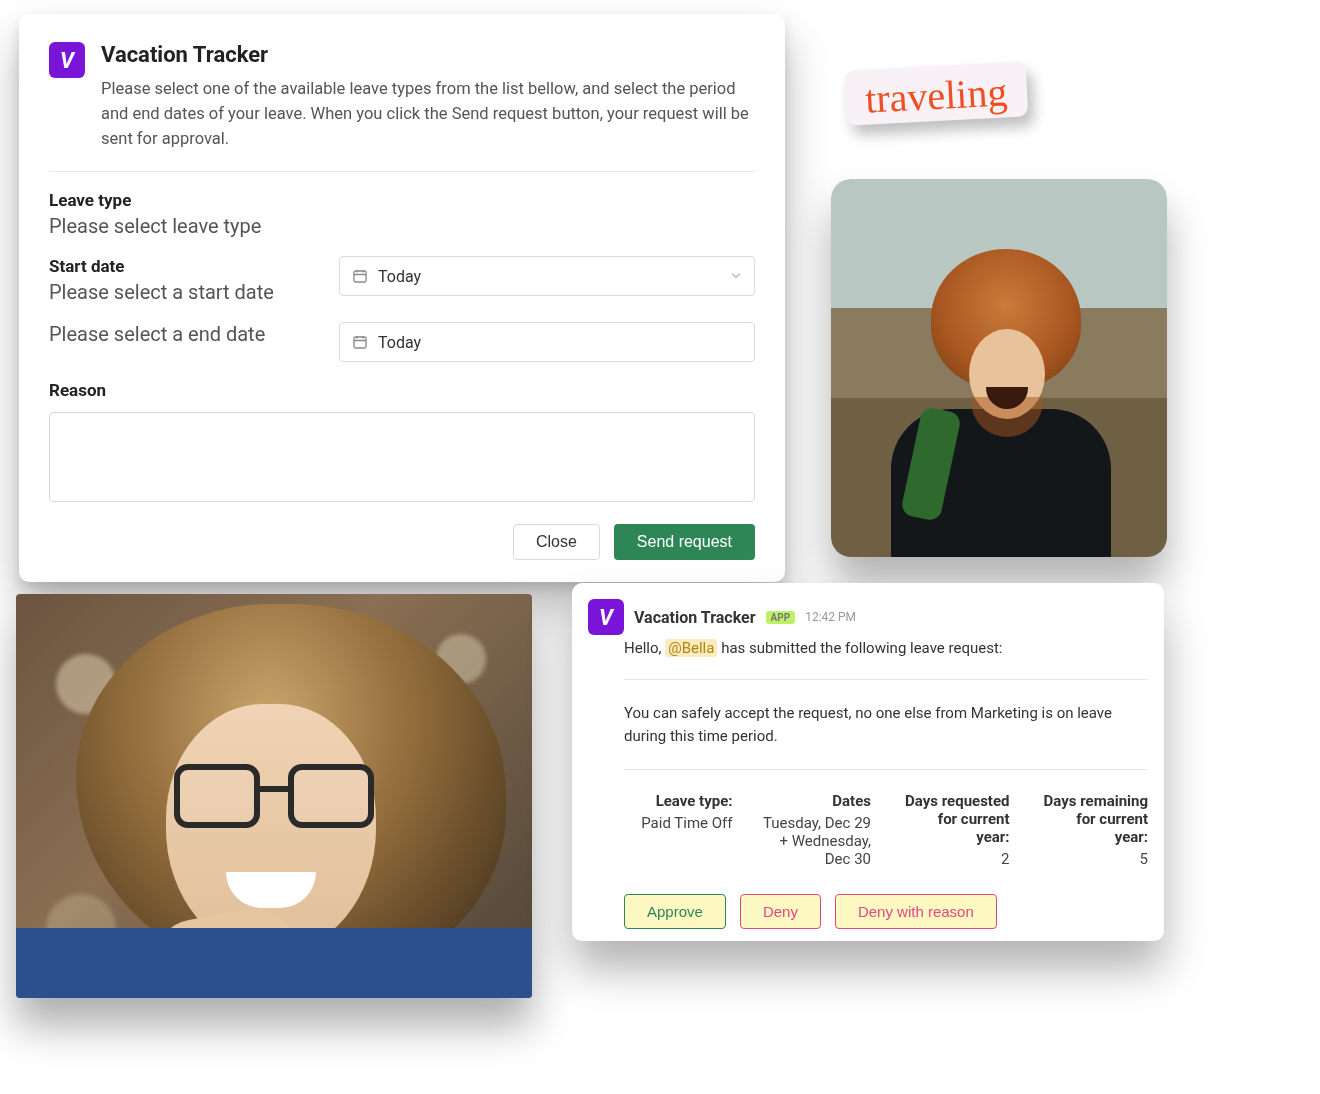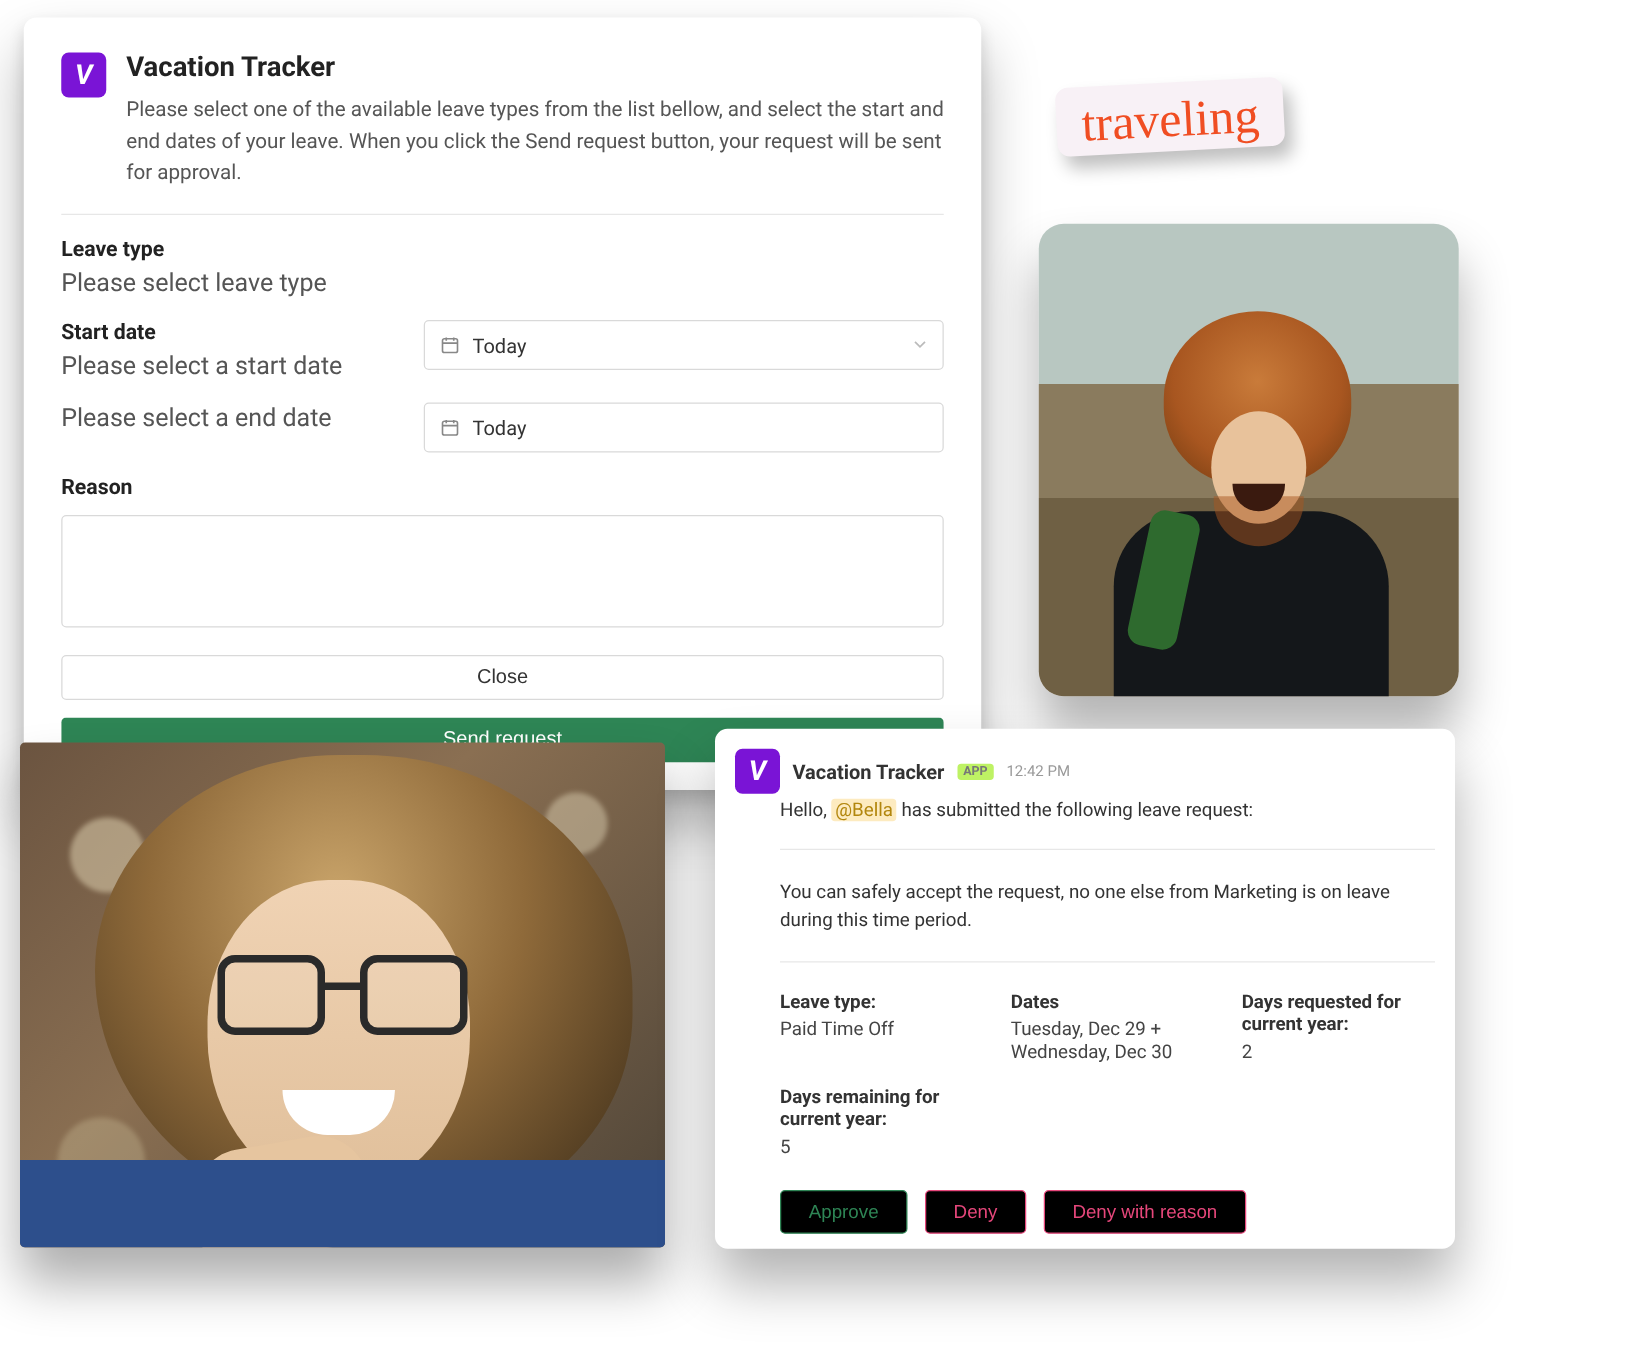--- a/index.html
+++ b/index.html
@@ -67,21 +67,21 @@
 
   .cal-ico { margin-right:10px; color:#888; display:inline-flex; }
 
   .reason-area {
     width: 100%; height: 90px;
     border: 1px solid #d9d9d9; border-radius: 4px;
     resize: none; padding: 10px; font-size: 16px;
     font-family: inherit;
   }
 
-  .modal-actions { display:flex; justify-content:flex-end; gap:14px; margin-top:18px;flex-direction:column; }
+  .modal-actions { display:flex; justify-content:flex-end; gap:14px; margin-top:18px; }
   .btn {
     padding: 8px 22px; border-radius: 4px; font-size: 16px;
     cursor: pointer; border: 1px solid transparent;
   }
   .btn-secondary { background:#fff; border-color:#d9d9d9; color:#333; }
   .btn-primary   { background:#2e8555; color:#fff; }
 
   
   .sticker {
     position:absolute; left:845px; top:66px;
@@ -204,45 +204,46 @@
 
   .msg-body-wrap { margin-left:36px; }
   .msg-line { margin-top:4px; }
   .mention {
     background:#fdebc0; color:#b2860d;
     border-radius:3px; padding:0 3px;
   }
   .msg-card hr { border:none; border-top:1px solid #e7e7e7; margin:22px 0; }
 
   .info-grid {
-    display:grid; grid-template-columns: 1fr 1fr 1fr;
+    display:grid; grid-template-columns: 1fr 1fr 1fr 1fr;
     row-gap: 18px; column-gap: 30px;
     margin-top: 6px;
+    text-align: right;
   }
   .info-label { font-weight:700; font-size:15px; margin-bottom:4px; }
   .info-value { font-size:15px; color:#444; }
 
   .msg-actions { display:flex; gap:14px; margin-top:26px; }
   .btn-outline {
     padding: 8px 22px; border-radius:4px; font-size:15px;
-    background:#000000; cursor:pointer;
+    background:#fef9c3; cursor:pointer;
   }
   .btn-approve { border:1px solid #2e8555; color:#2e8555; }
   .btn-deny    { border:1px solid #e6477b; color:#e6477b; }
 
 </style>
 </head>
 <body>
 
 <div class="modal">
   <div class="modal-header">
     <div class="app-icon">V</div>
     <div style="flex:1">
       <h2 class="modal-title">Vacation Tracker</h2>
-      <p class="modal-desc">Please select one of the available leave types from the list bellow, and select the start and end dates of your leave. When you click the Send request button, your request will be sent for approval.</p>
+      <p class="modal-desc">Please select one of the available leave types from the list bellow, and select the period and end dates of your leave. When you click the Send request button, your request will be sent for approval.</p>
     </div>
   </div>
   <hr>
 
   <div class="form-row">
     <div class="form-labels">
       <div class="form-label-strong">Leave type</div>
       <div class="form-label-sub">Please select leave type</div>
     </div>
   </div>

